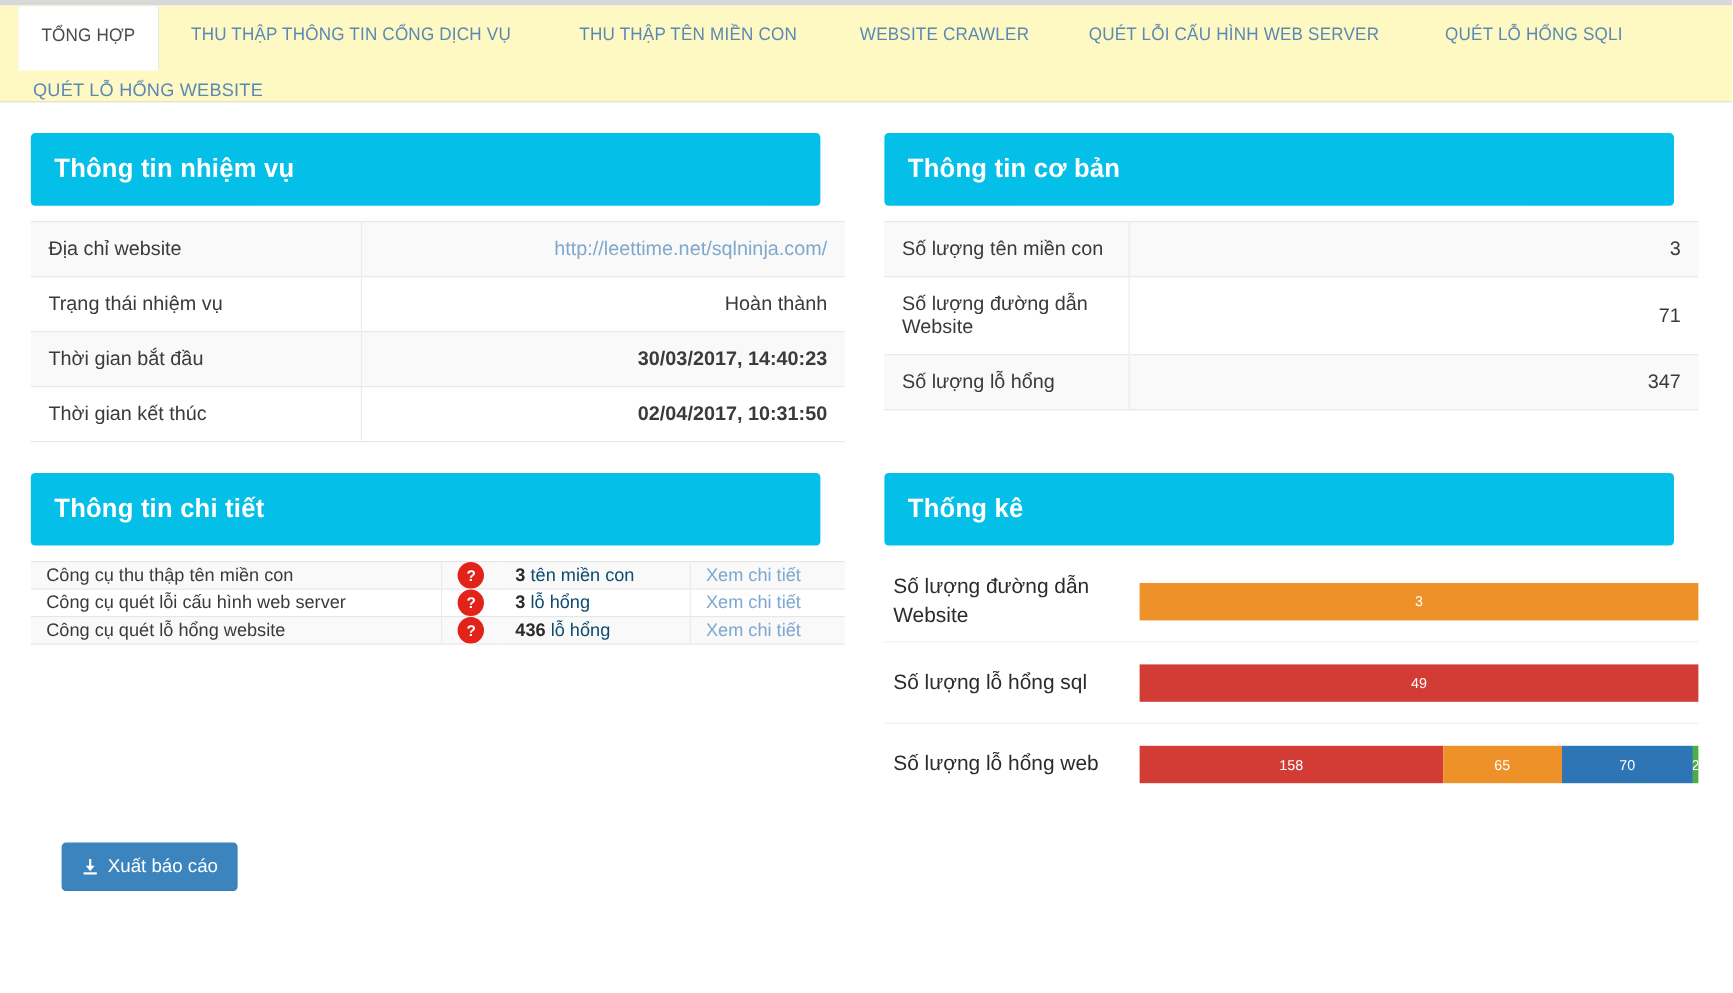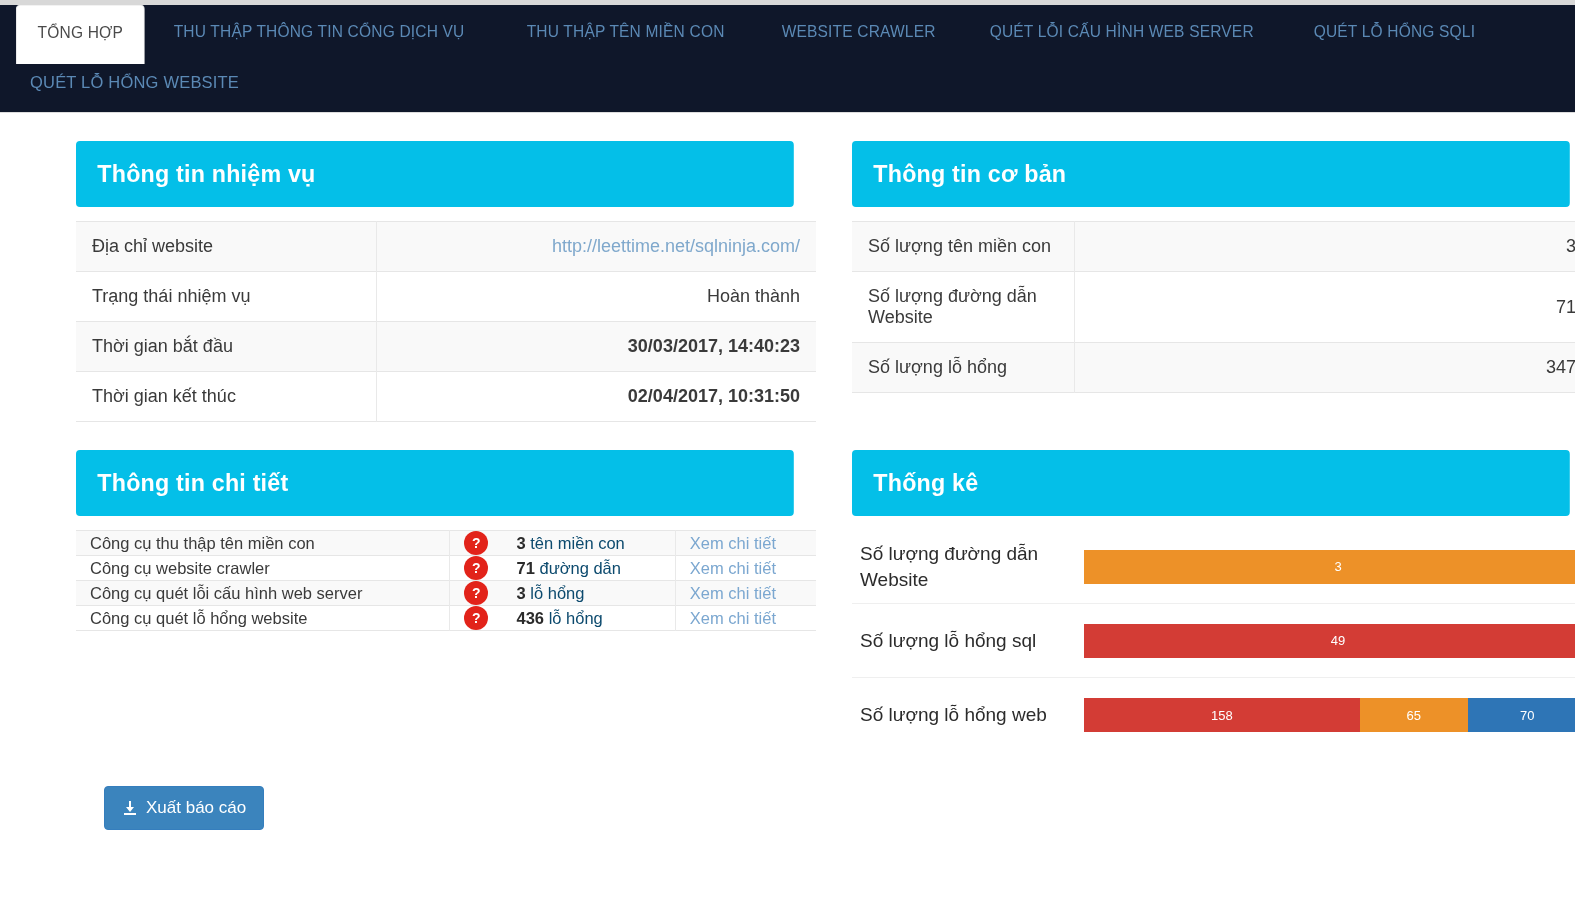--- a/index.html
+++ b/index.html
@@ -18,22 +18,22 @@
     height: 5px;
     background: #d8d8d8;
     width: 100%;
   }
 
   
   .navbar {
     position: relative;
     padding: 0;
     border-bottom: 1px solid #dddddd;
-    background: #0f172a;
-    height: 108px;
+    background: #fef9c3;
+    height: 88px;
   }
   .navrow {
     display: flex;
     align-items: stretch;
     flex-wrap: wrap;
     padding-left: 16px;
   }
   .tab {
     font-size: 16.5px;
     letter-spacing: .2px;
@@ -54,21 +54,20 @@
     border-top: 1px solid #f2f2f2;
     border-left: 1px solid #f2f2f2;
     border-radius: 4px 4px 0 0;
   }
   .tabrow2 { width: 100%; padding-left: 8px; }
 
   
   .container {
     padding: 0 28px;
     width: 1397px;
-    margin-left: 48px;
   }
   .grid {
     display: flex;
     gap: 36px;
   }
   .col { width: 740px; flex: 0 0 740px; }
 
   
   .panel { margin-top: 28px; }
   .panel-heading {
@@ -274,33 +273,20 @@
           <table class="detail">
             <tbody>
                 <tr>
               <td class="c-tool">Công cụ thu thập tên miền con</td>
               <td class="c-icon">
                 <span class="qmark">?</span>
               </td>
               <td class="c-count">
                 <span class="num">3</span>
                 <span class="unit">tên miền con</span>
-              </td>
-              <td class="c-link">
-                <a class="link-detail">Xem chi tiết</a>
-              </td>
-            </tr>
-            <tr>
-              <td class="c-tool">Công cụ website crawler</td>
-              <td class="c-icon">
-                <span class="qmark">?</span>
-              </td>
-              <td class="c-count">
-                <span class="num">71</span>
-                <span class="unit">đường dẫn</span>
               </td>
               <td class="c-link">
                 <a class="link-detail">Xem chi tiết</a>
               </td>
             </tr>
             <tr>
               <td class="c-tool">Công cụ quét lỗi cấu hình web server</td>
               <td class="c-icon">
                 <span class="qmark">?</span>
               </td>

